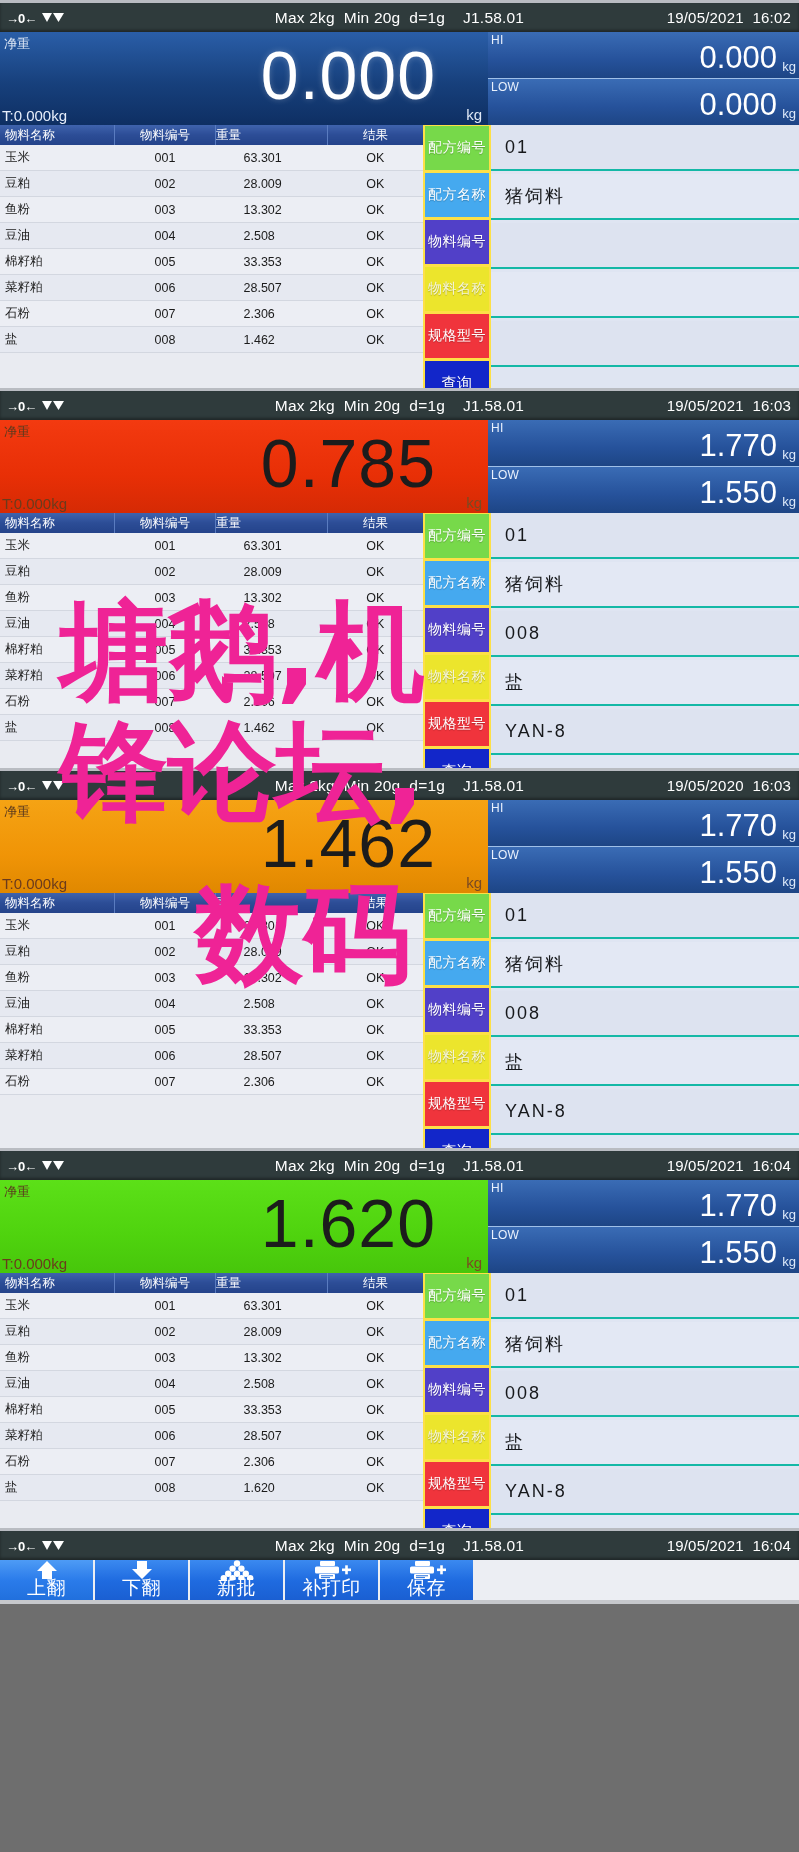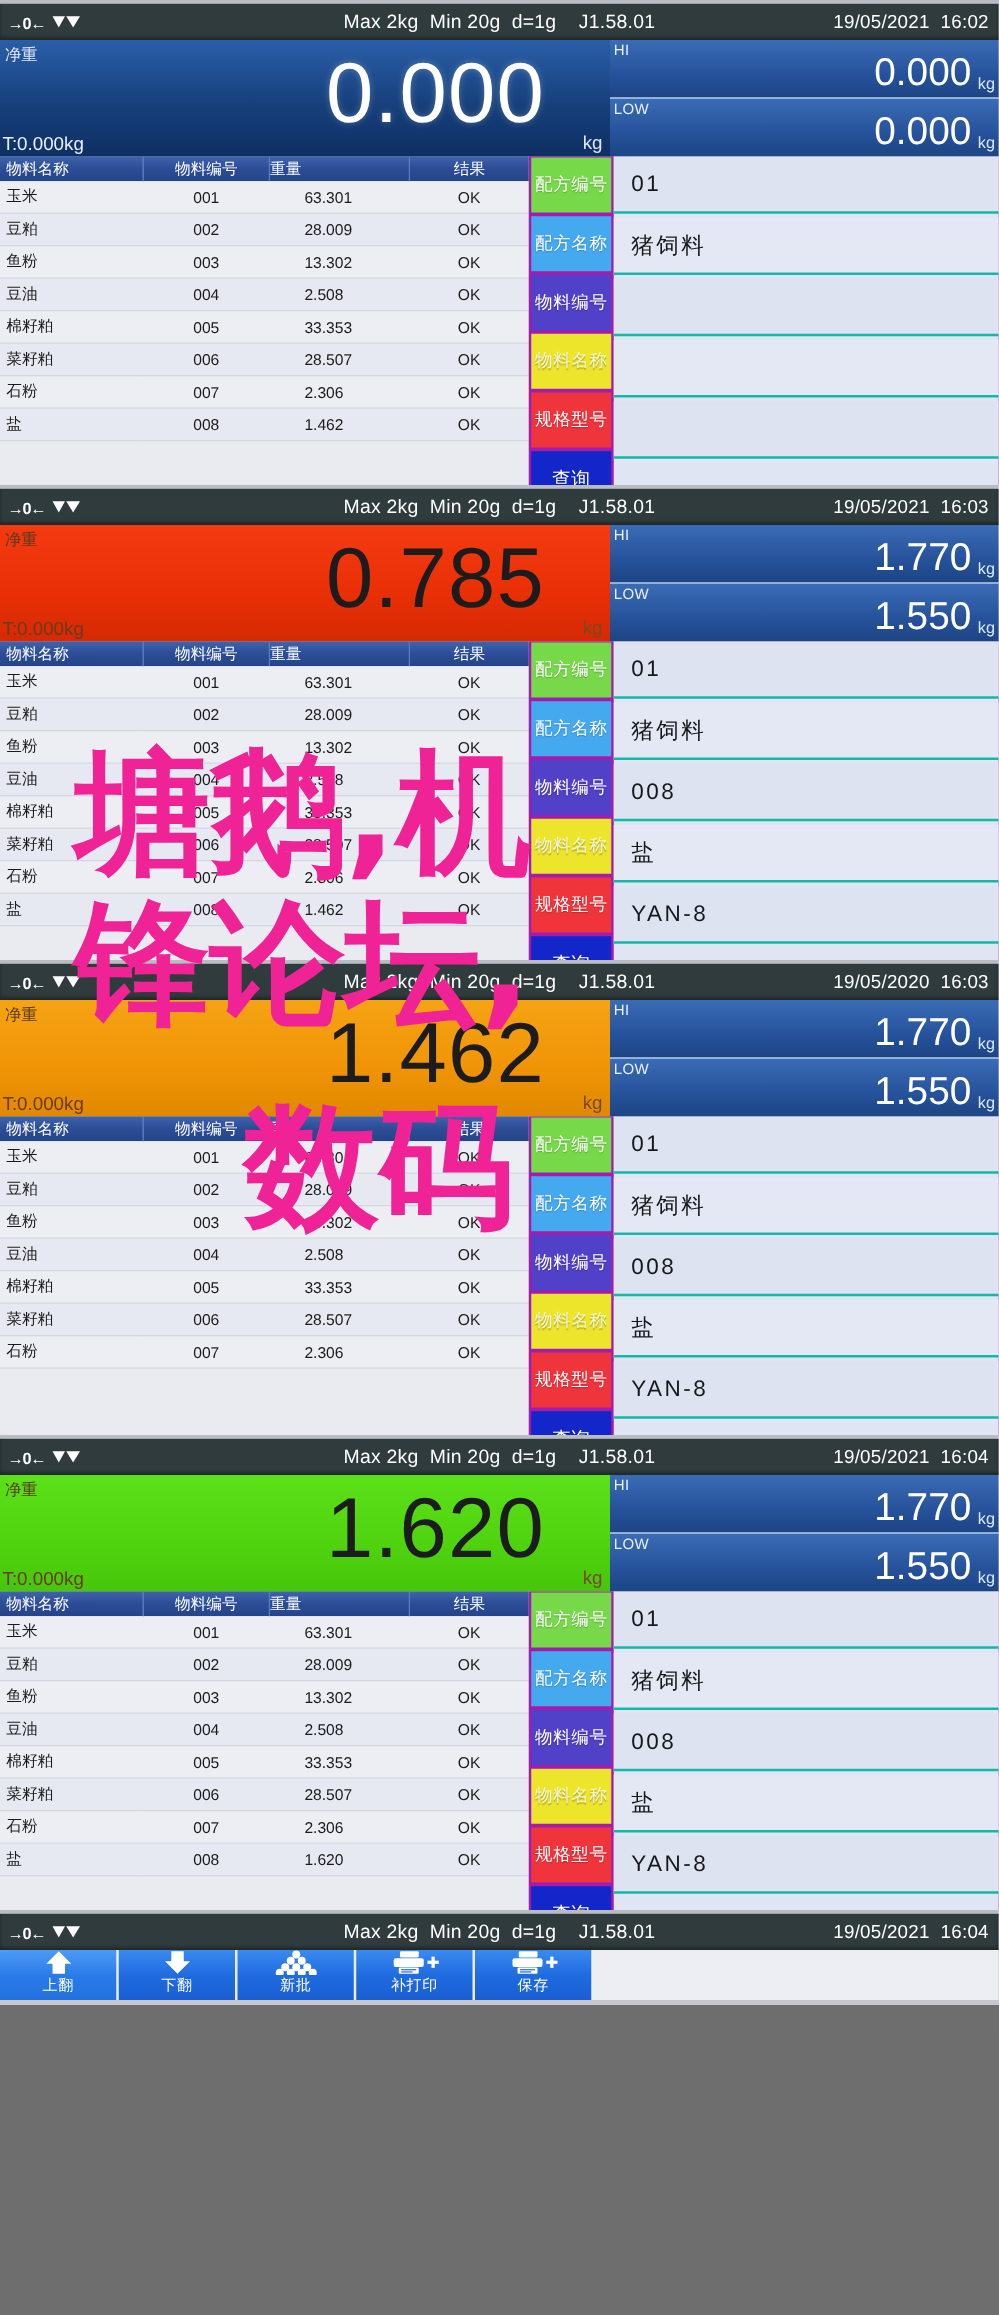--- a/index.html
+++ b/index.html
@@ -94,21 +94,21 @@
     border-bottom:1px solid #d3d7e0;background:#eceef4;
   }
   table.mt tr:nth-child(even) td{background:#e6e9f1;}
   .c-name{width:108px;text-align:left;padding-left:5px;}
   .c-code{width:98px;text-align:center;}
   .c-wt{width:110px;text-align:left;padding-left:28px;}
   .c-res{width:auto;text-align:center;}
   table.mt th.c-name{text-align:left;padding-left:5px;}
   table.mt th.c-wt{padding-left:0;}
 
-  .sidewrap{flex:1 1 auto;display:flex;background:#a21caf;}
+  .sidewrap{flex:1 1 auto;display:flex;background:#fde047;}
   .sidebtns{flex:0 0 68px;display:flex;flex-direction:column;}
   .sbtn{
     height:44px;display:flex;align-items:center;justify-content:center;
     color:#ffffff;font-size:14px;letter-spacing:.5px;
     margin:1px 2px 2px 2px;position:relative;
     text-shadow:0 1px 1px rgba(0,0,0,.25);
   }
   .sbtn.green {background:#77d94a;}
   .sbtn.blue  {background:#45a9ef;}
   .sbtn.purple{background:#5140c8;}
@@ -127,21 +127,21 @@
   .toolbar{display:flex;height:43px;background:#eceef3;padding-top:2px;}
   .tbtn{
     flex:0 0 93px;margin-right:2px;
     background:linear-gradient(180deg,#3f8ef2 0%,#1f6be0 55%,#1a5fd2 100%);
     color:#ffffff;display:flex;flex-direction:column;
     align-items:center;justify-content:flex-start;padding-top:3px;
     position:relative;
   }
   .tbtn:first-child{background:linear-gradient(180deg,#53a0f7 0%,#2a7bea 55%,#2170dd 100%);}
   .tbtn .glyph{height:20px;display:flex;align-items:center;justify-content:center;}
-  .tbtn .tlabel{font-size:12px;line-height:14px;margin-top:1px;letter-spacing:.5px;}
+  .tbtn .tlabel{font-size:19px;line-height:14px;margin-top:1px;letter-spacing:.5px;}
   .tspacer{flex:1 1 auto;}
 
   svg{display:block;}
 
   
   #watermark{
     position:absolute;left:0;top:0;width:799px;height:1608px;
     pointer-events:none;z-index:50;
   }
   .wm-line{

